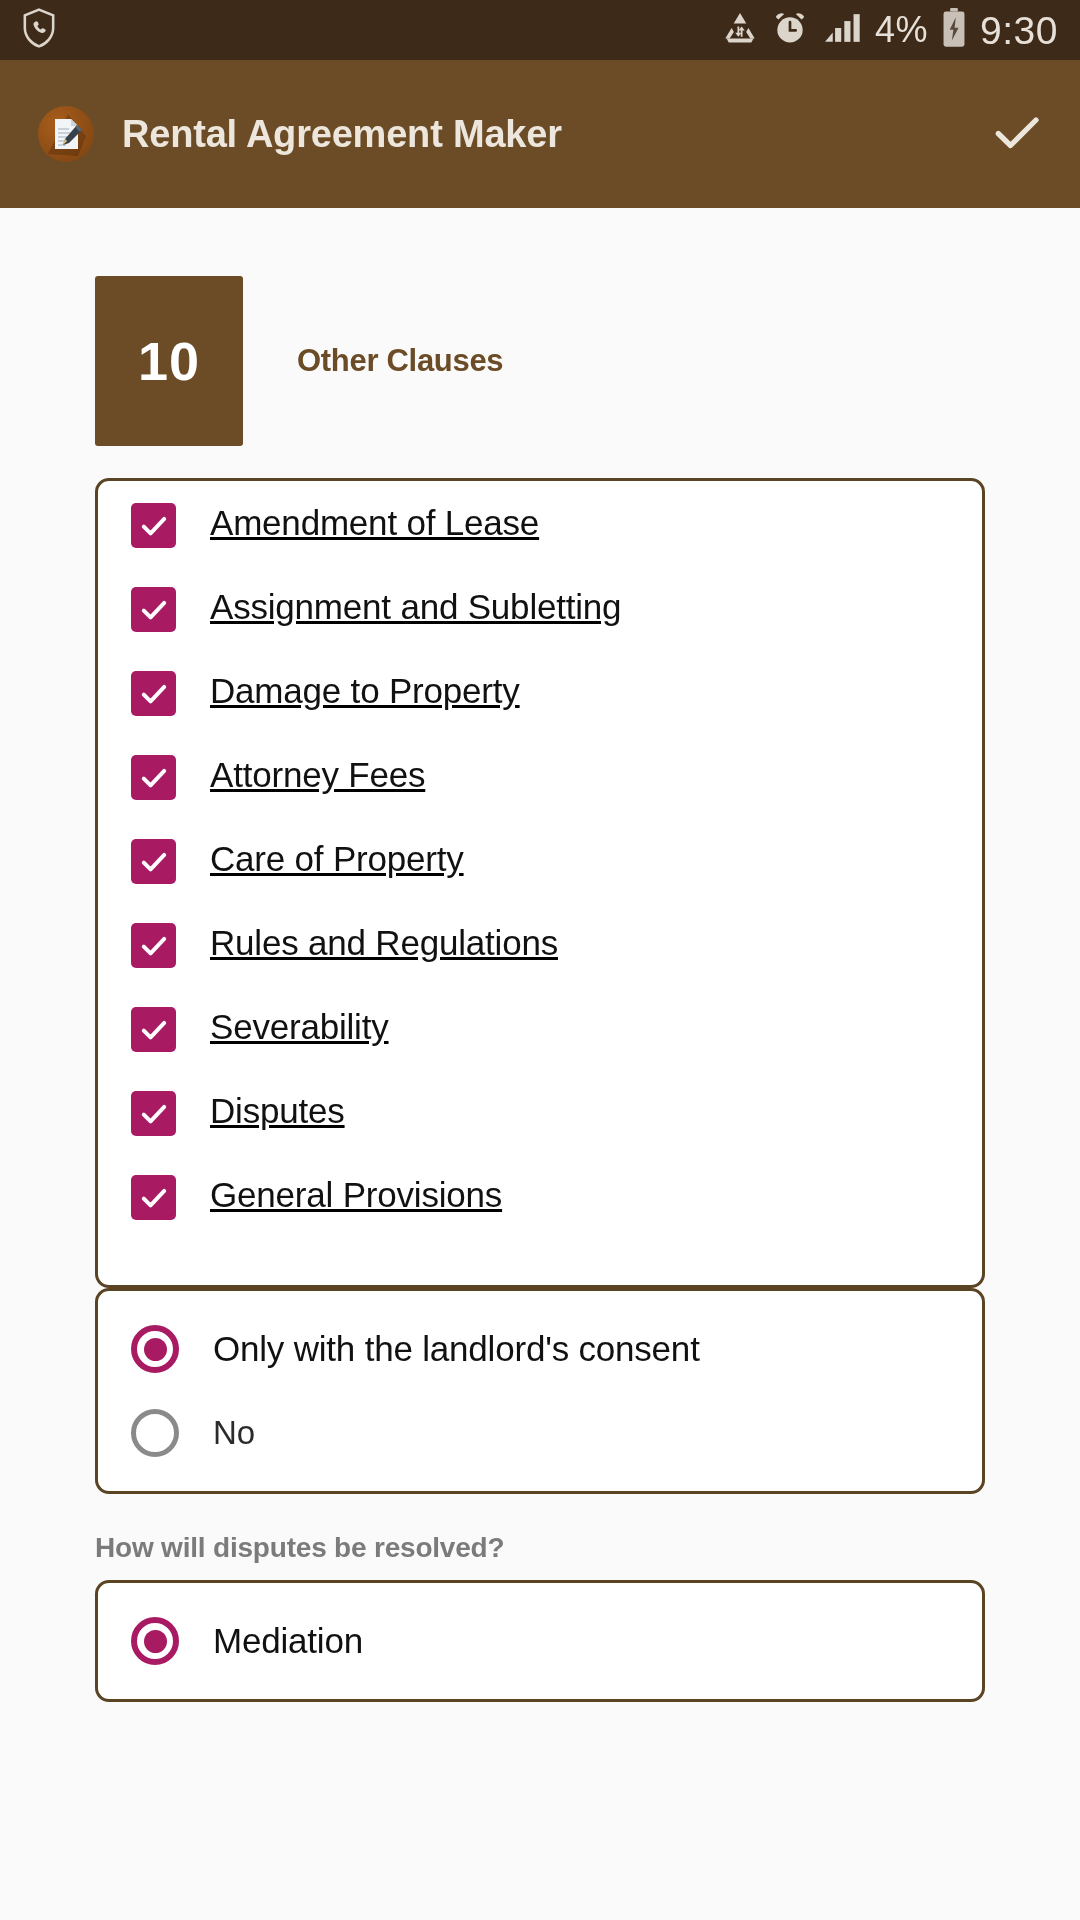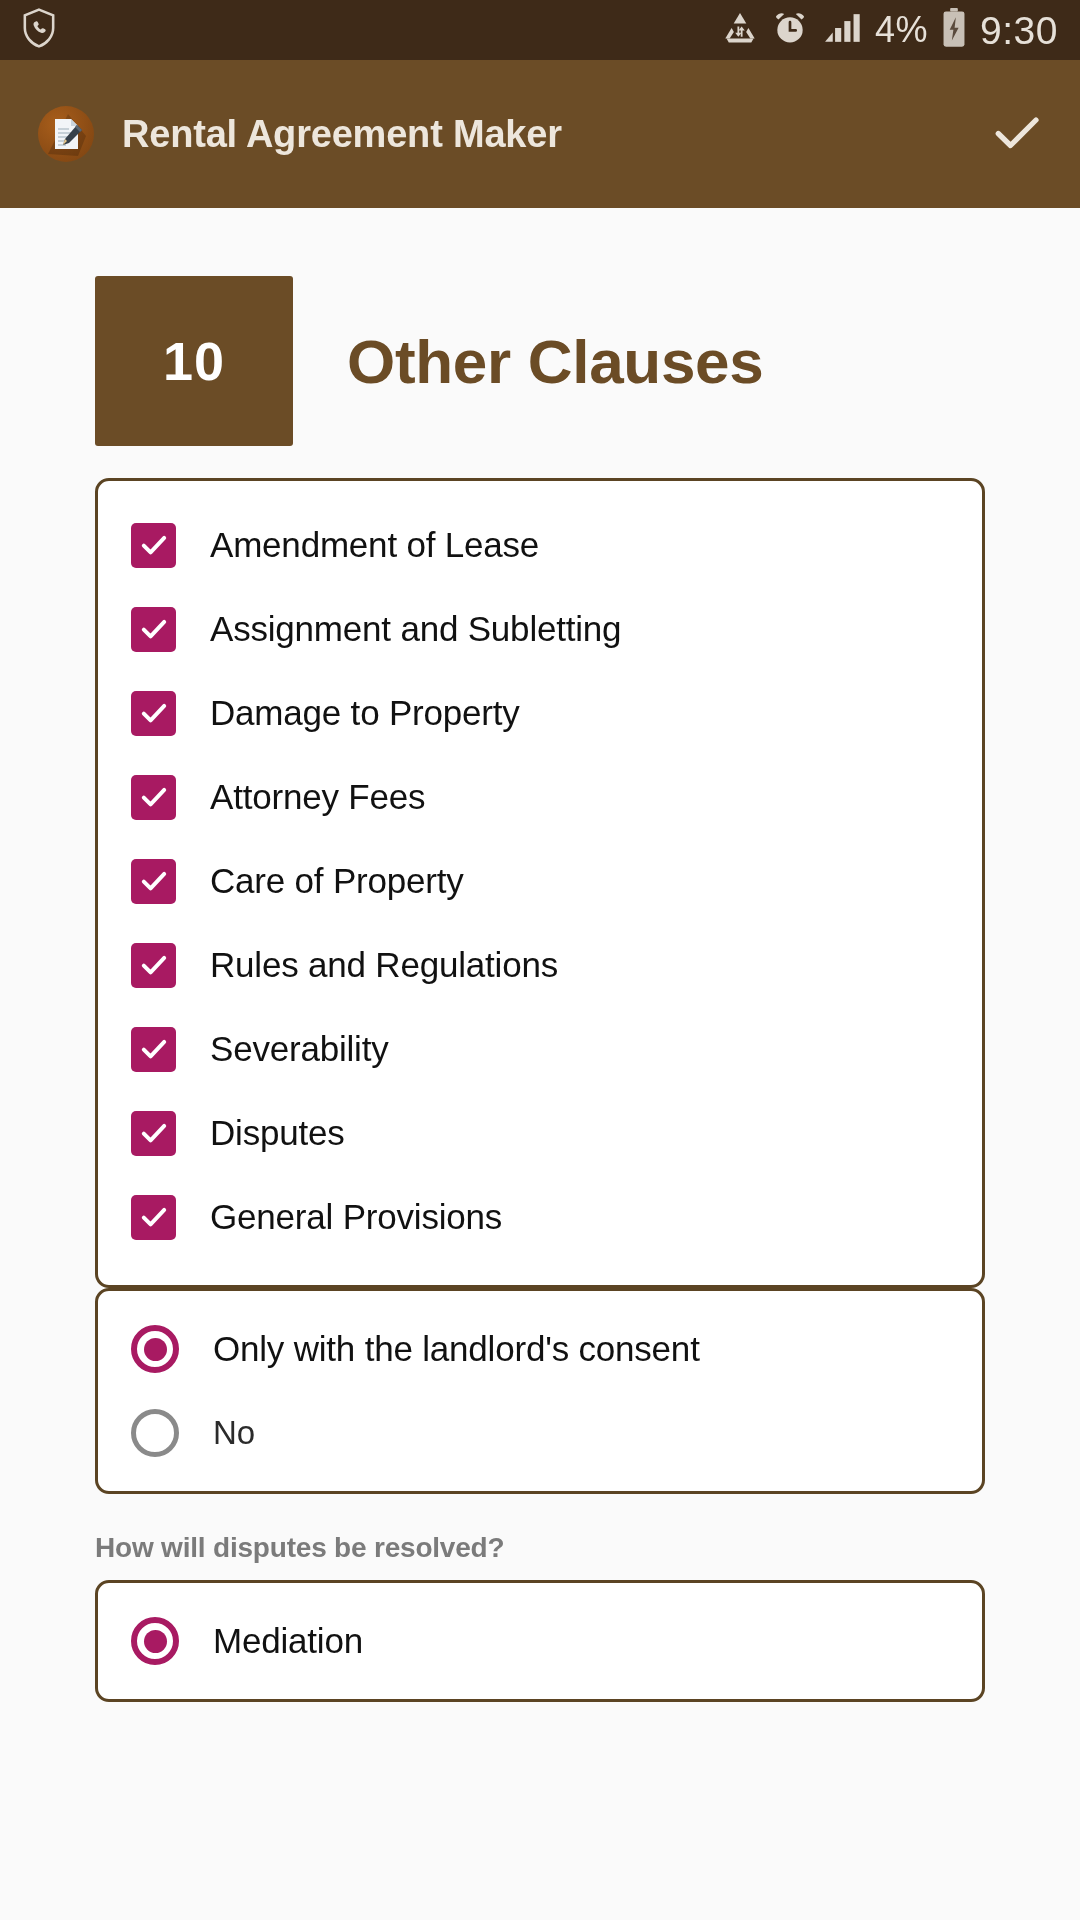--- a/index.html
+++ b/index.html
@@ -79,39 +79,39 @@
     height: calc(1920px - 60px - 148px);
     overflow: hidden;
   }
 
   .section-header {
     display: flex;
     align-items: center;
     padding: 68px 0 0 95px;
   }
   .section-badge {
-    width: 198px;
+    width: 148px;
     height: 170px;
     background: #6B4C26;
     border-radius: 3px;
     display: flex;
     align-items: center;
     justify-content: center;
     flex: 0 0 auto;
   }
   .section-badge-num {
     color: #FFFFFF;
     font-size: 54px;
     font-weight: bold;
     letter-spacing: 1px;
   }
   .section-title {
     margin-left: 54px;
     color: #6B4C26;
-    font-size: 62px;
+    font-size: 31px;
     font-weight: bold;
     letter-spacing: -0.3px;
   }
 
   
   .card {
     margin: 0 95px 0 95px;
     background: #FFFFFF;
     border: 3px solid #5B4423;
     border-radius: 14px;
@@ -119,23 +119,23 @@
   .card.checkbox-card {
     margin-top: 32px;
     padding: 22px 0 26px 0;
   }
   .card.radio-card {
     padding: 16px 0 16px 0;
   }
 
   .check-row {
     display: flex;
-    align-items: center;
     padding: 0 0 0 33px;
     height: 84px;
+    text-decoration: underline;
   }
   .checkbox {
     width: 45px; height: 45px;
     background: #A81A62;
     border-radius: 5px;
     flex: 0 0 auto;
     display: flex;
     align-items: center;
     justify-content: center;
   }

